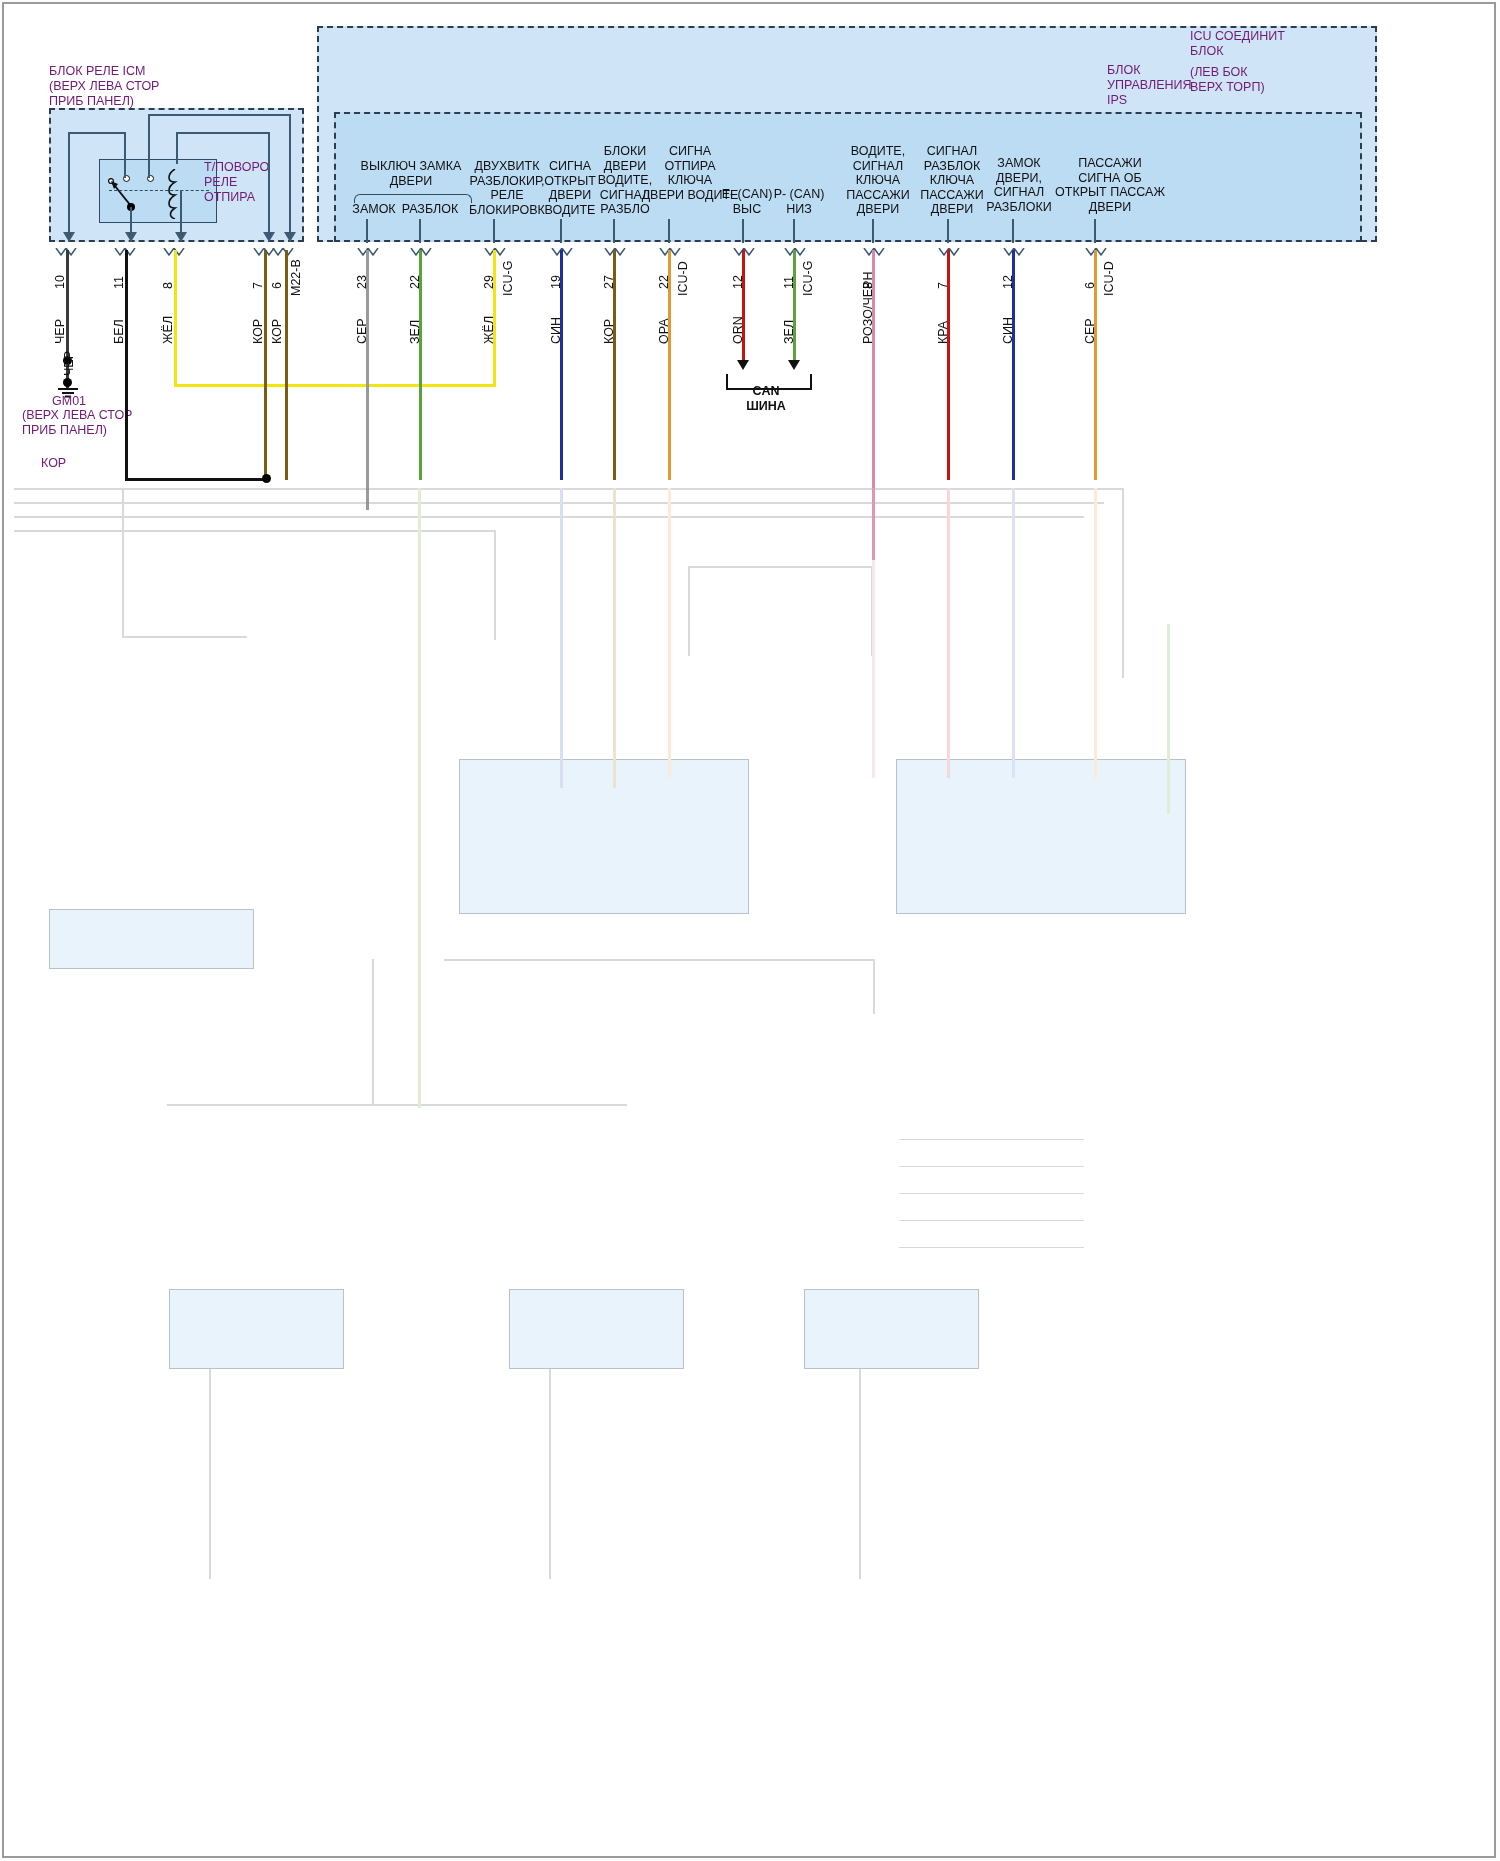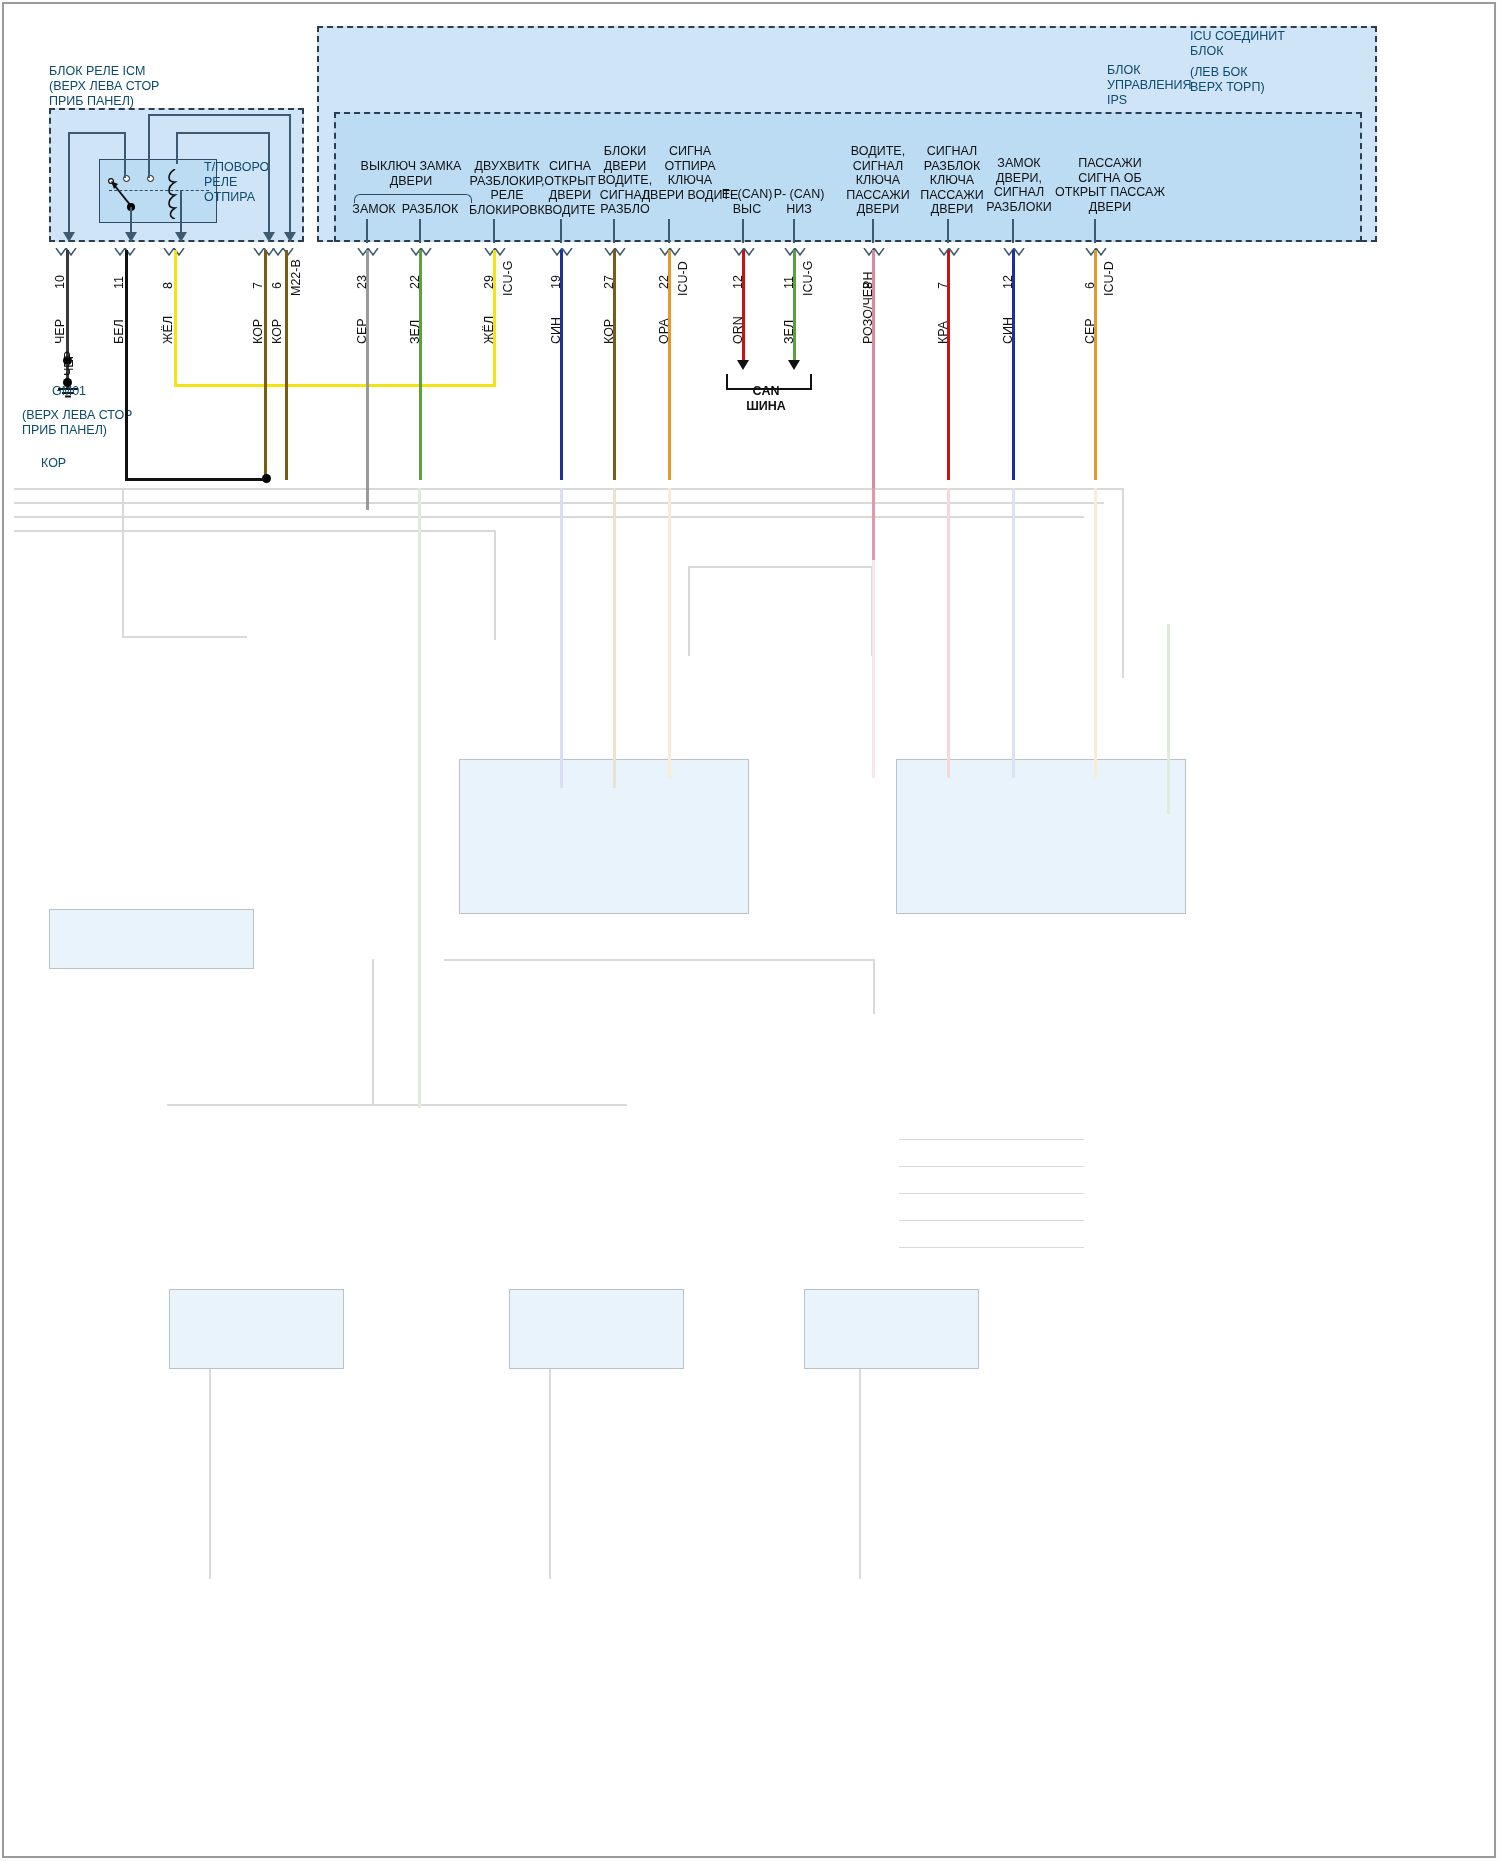--- a/index.html
+++ b/index.html
@@ -24,21 +24,21 @@
 
   .arrow{position:absolute;width:0;height:0;border-left:6px solid transparent;border-right:6px solid transparent;border-top:10px solid #3c5a72;}
   .arrow.blk{border-top-color:#111;}
   .conn{position:absolute;width:22px;height:10px;}
 
   
   #faded{position:absolute;left:0;top:470px;width:1494px;height:1386px;opacity:.33;}
   .fbox{position:absolute;border:1.5px solid #2f4a63;background:#bcdcf4;box-sizing:border-box;}
   .fline{position:absolute;background:#8d8d8d;}
 
-  .ttl{position:absolute;font-size:12.5px;color:#0c4a6e;line-height:15px;white-space:pre;}
+  .ttl{position:absolute;font-size:12.5px;color:#701a75;line-height:15px;white-space:pre;}
   .hdr{position:absolute;font-size:12.5px;color:#111;line-height:14.5px;text-align:center;white-space:pre;}
   .brace{position:absolute;border-top:1.5px solid #2f4a63;}
 </style>
 </head>
 <body>
 
 <div id="page">
   <div id="frame">
 
     <div class="ttl" style="left:45px;top:60px;">БЛОК РЕЛЕ ICM
@@ -253,21 +253,21 @@
     <div class="dot" style="left:59px;top:352px;"></div>
     <div class="wv" style="left:62px;top:360px;height:26px;background:#3a3a3a;"></div>
     <div class="dot" style="left:59px;top:374px;"></div>
     <div class="w" style="left:52px;top:381px;">
       <svg width="24" height="12" viewBox="0 0 24 12">
           <line x1="2" y1="2" x2="22" y2="2" stroke="#111" stroke-width="2"></line>
           <line x1="6" y1="6" x2="18" y2="6" stroke="#111" stroke-width="2"></line>
           <line x1="9" y1="9.5" x2="15" y2="9.5" stroke="#111" stroke-width="2"></line>
         </svg>
     </div>
-    <div class="ttl" style="left:48px;top:380px;">GM01</div>
+    <div class="ttl" style="left:48px;top:390px;">GM01</div>
     <div class="ttl" style="left:18px;top:404px;">(ВЕРХ ЛЕВА СТОР
 ПРИБ ПАНЕЛ)</div>
 
     <div class="wv" style="left:121px;top:246px;height:230px;background:#111;"></div>
     <div class="wh" style="left:121px;top:474px;width:145px;background:#111;"></div>
 
     <div class="wv" style="left:170px;top:246px;height:136px;background:#f2e511;"></div>
     <div class="wh" style="left:170px;top:380px;width:322px;background:#f2e511;"></div>
     <div class="wv" style="left:489px;top:246px;height:136px;background:#f2e511;"></div>
 

